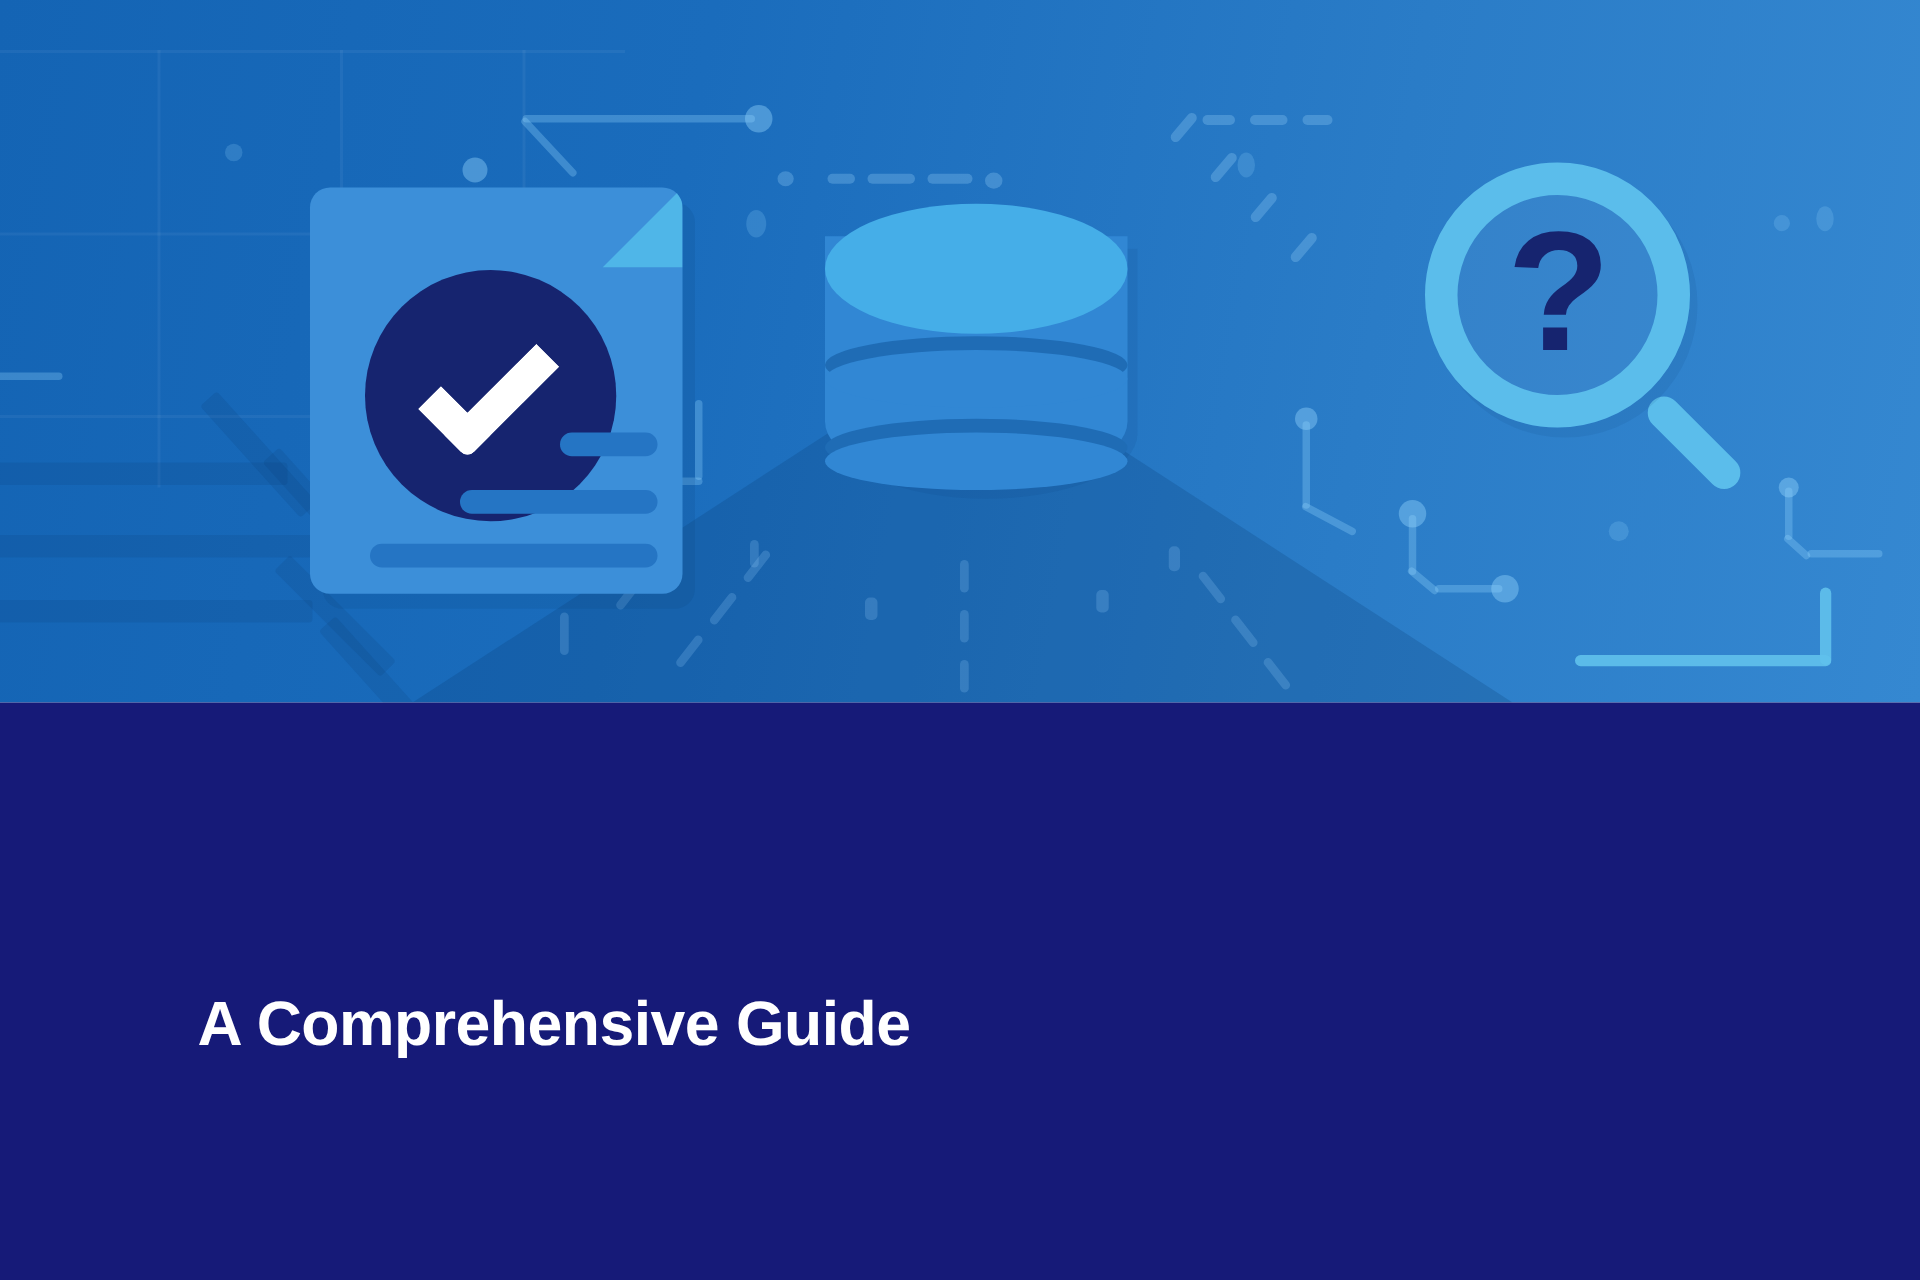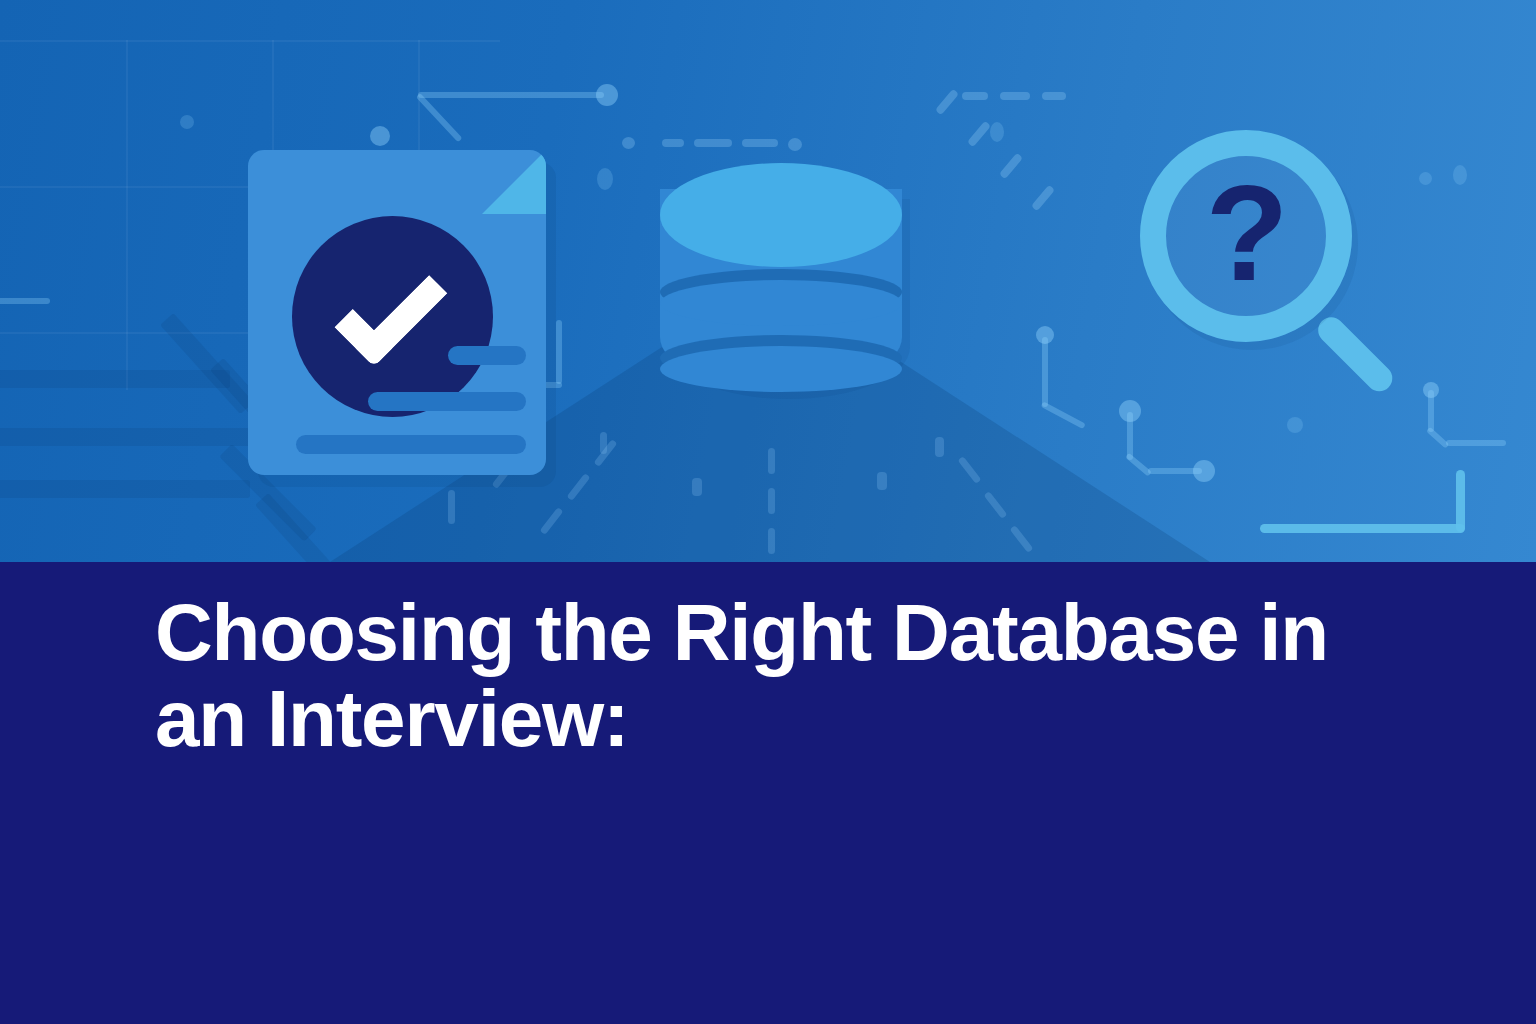--- a/index.html
+++ b/index.html
@@ -335,16 +335,16 @@
 
     <div class="mag">
       <div class="mag-handle"></div>
       <div class="mag-ring"></div>
       <div class="qmark">?</div>
     </div>
 
   </div>
 
   <div class="titleband">
-    <div class="title">Choosing the Right Database in an Interview:</div>
+    <div class="subtitle">A Comprehensive Guide</div>
   </div>
 
 </div>
 
 </body></html>

